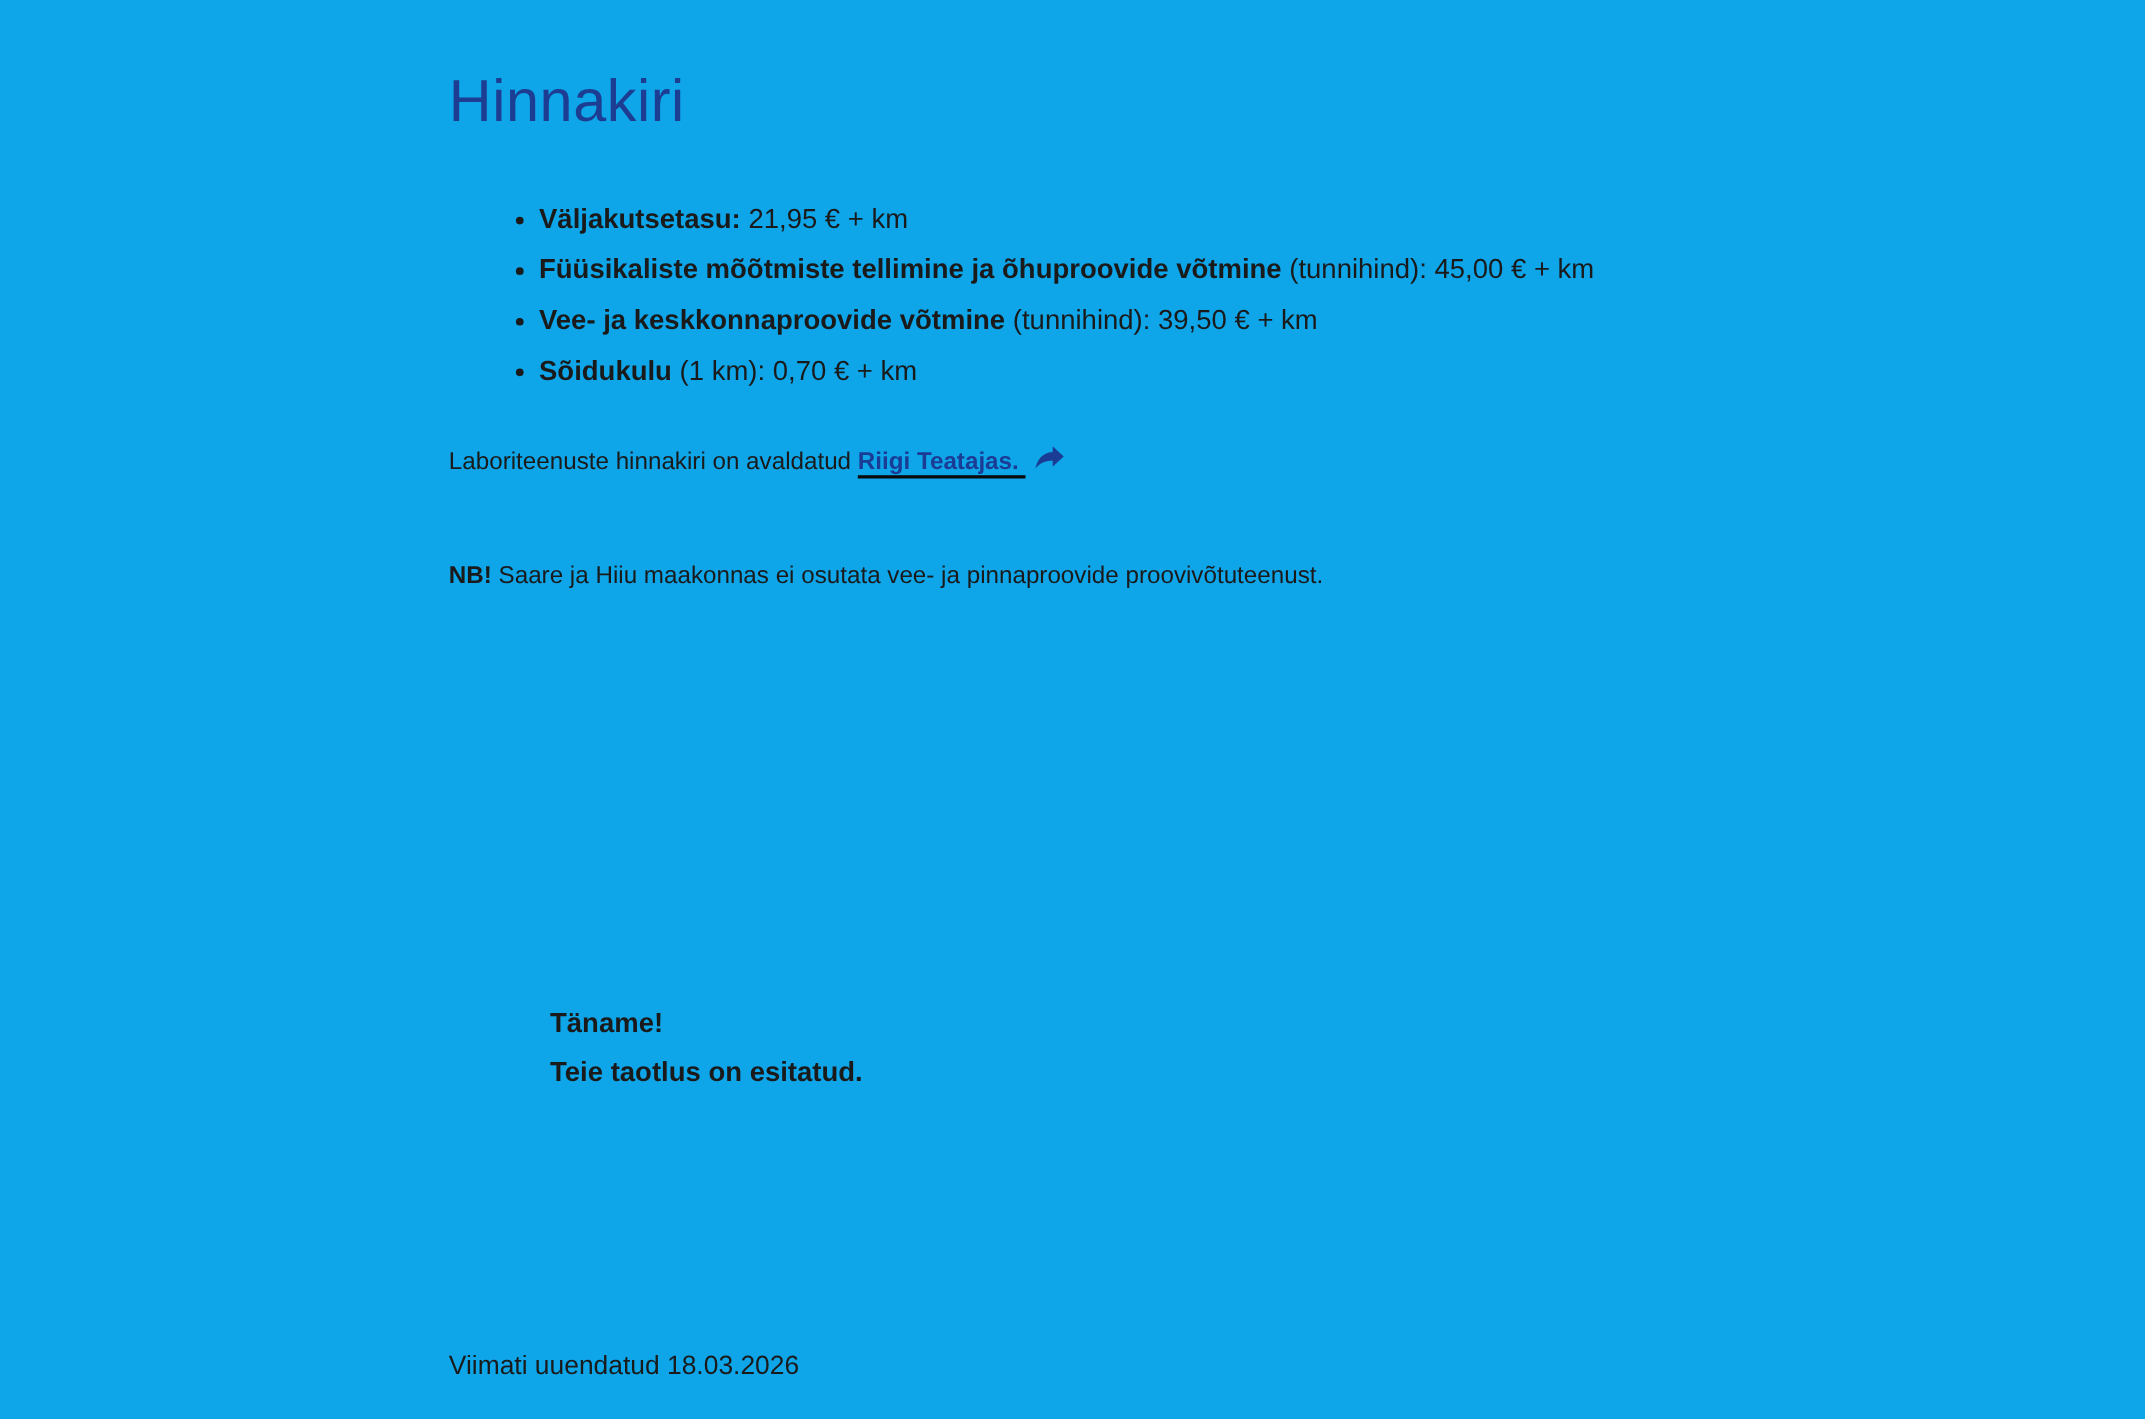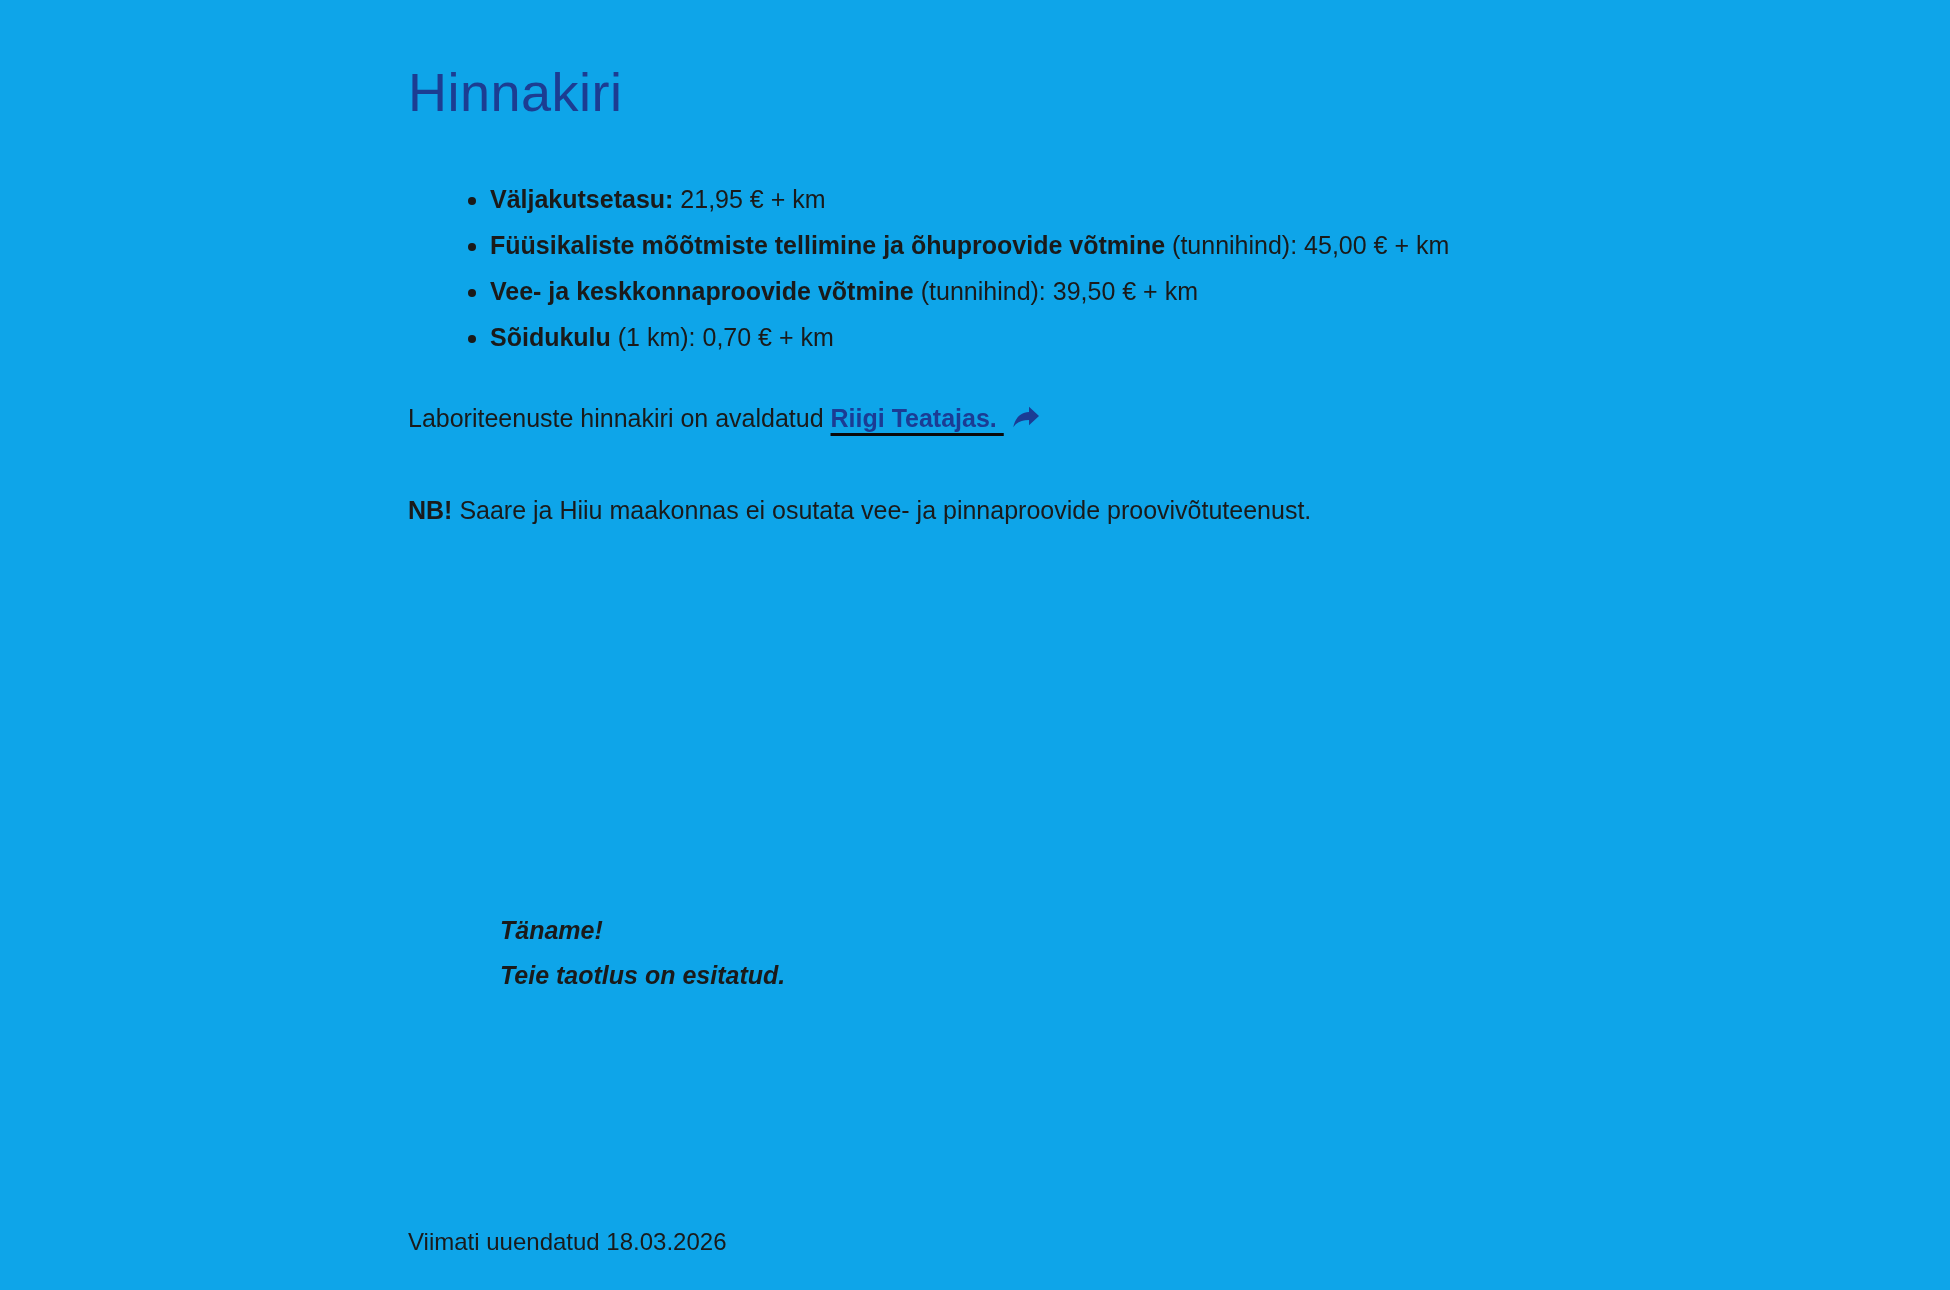--- a/index.html
+++ b/index.html
@@ -39,26 +39,26 @@
   }
   ul.price-list li {
     line-height: 37px;
     margin-bottom: 9px;
     white-space: nowrap;
   }
   .b { font-weight: 700; }
 
   .para {
     position: absolute;
-    font-size: 25px;
+    font-size: 22px;
     line-height: 37px;
     white-space: nowrap;
   }
   #note-para { left: 408px; top: 400px; }
-  #nb-para   { left: 408px; top: 492px; }
+  #nb-para   { left: 408px; top: 504px; }
 
   a.rt-link {
     color: #1b3c94;
     font-weight: 700;
     text-decoration: none;
     cursor: pointer;
   }
   a.rt-link .link-text {
     text-decoration: underline;
     text-decoration-color: #0a0a0a;
@@ -72,21 +72,20 @@
     margin-left: 6px;
   }
 
   .thanks {
     position: absolute;
     left: 500px;
     top: 908px;
     font-size: 25px;
     font-weight: 700;
     line-height: 45px;
-    font-style: italic;
   }
 
   .last-updated {
     position: absolute;
     left: 408px;
     top: 1223px;
     font-size: 24px;
     line-height: 37px;
     color: #1a1a1a;
   }

